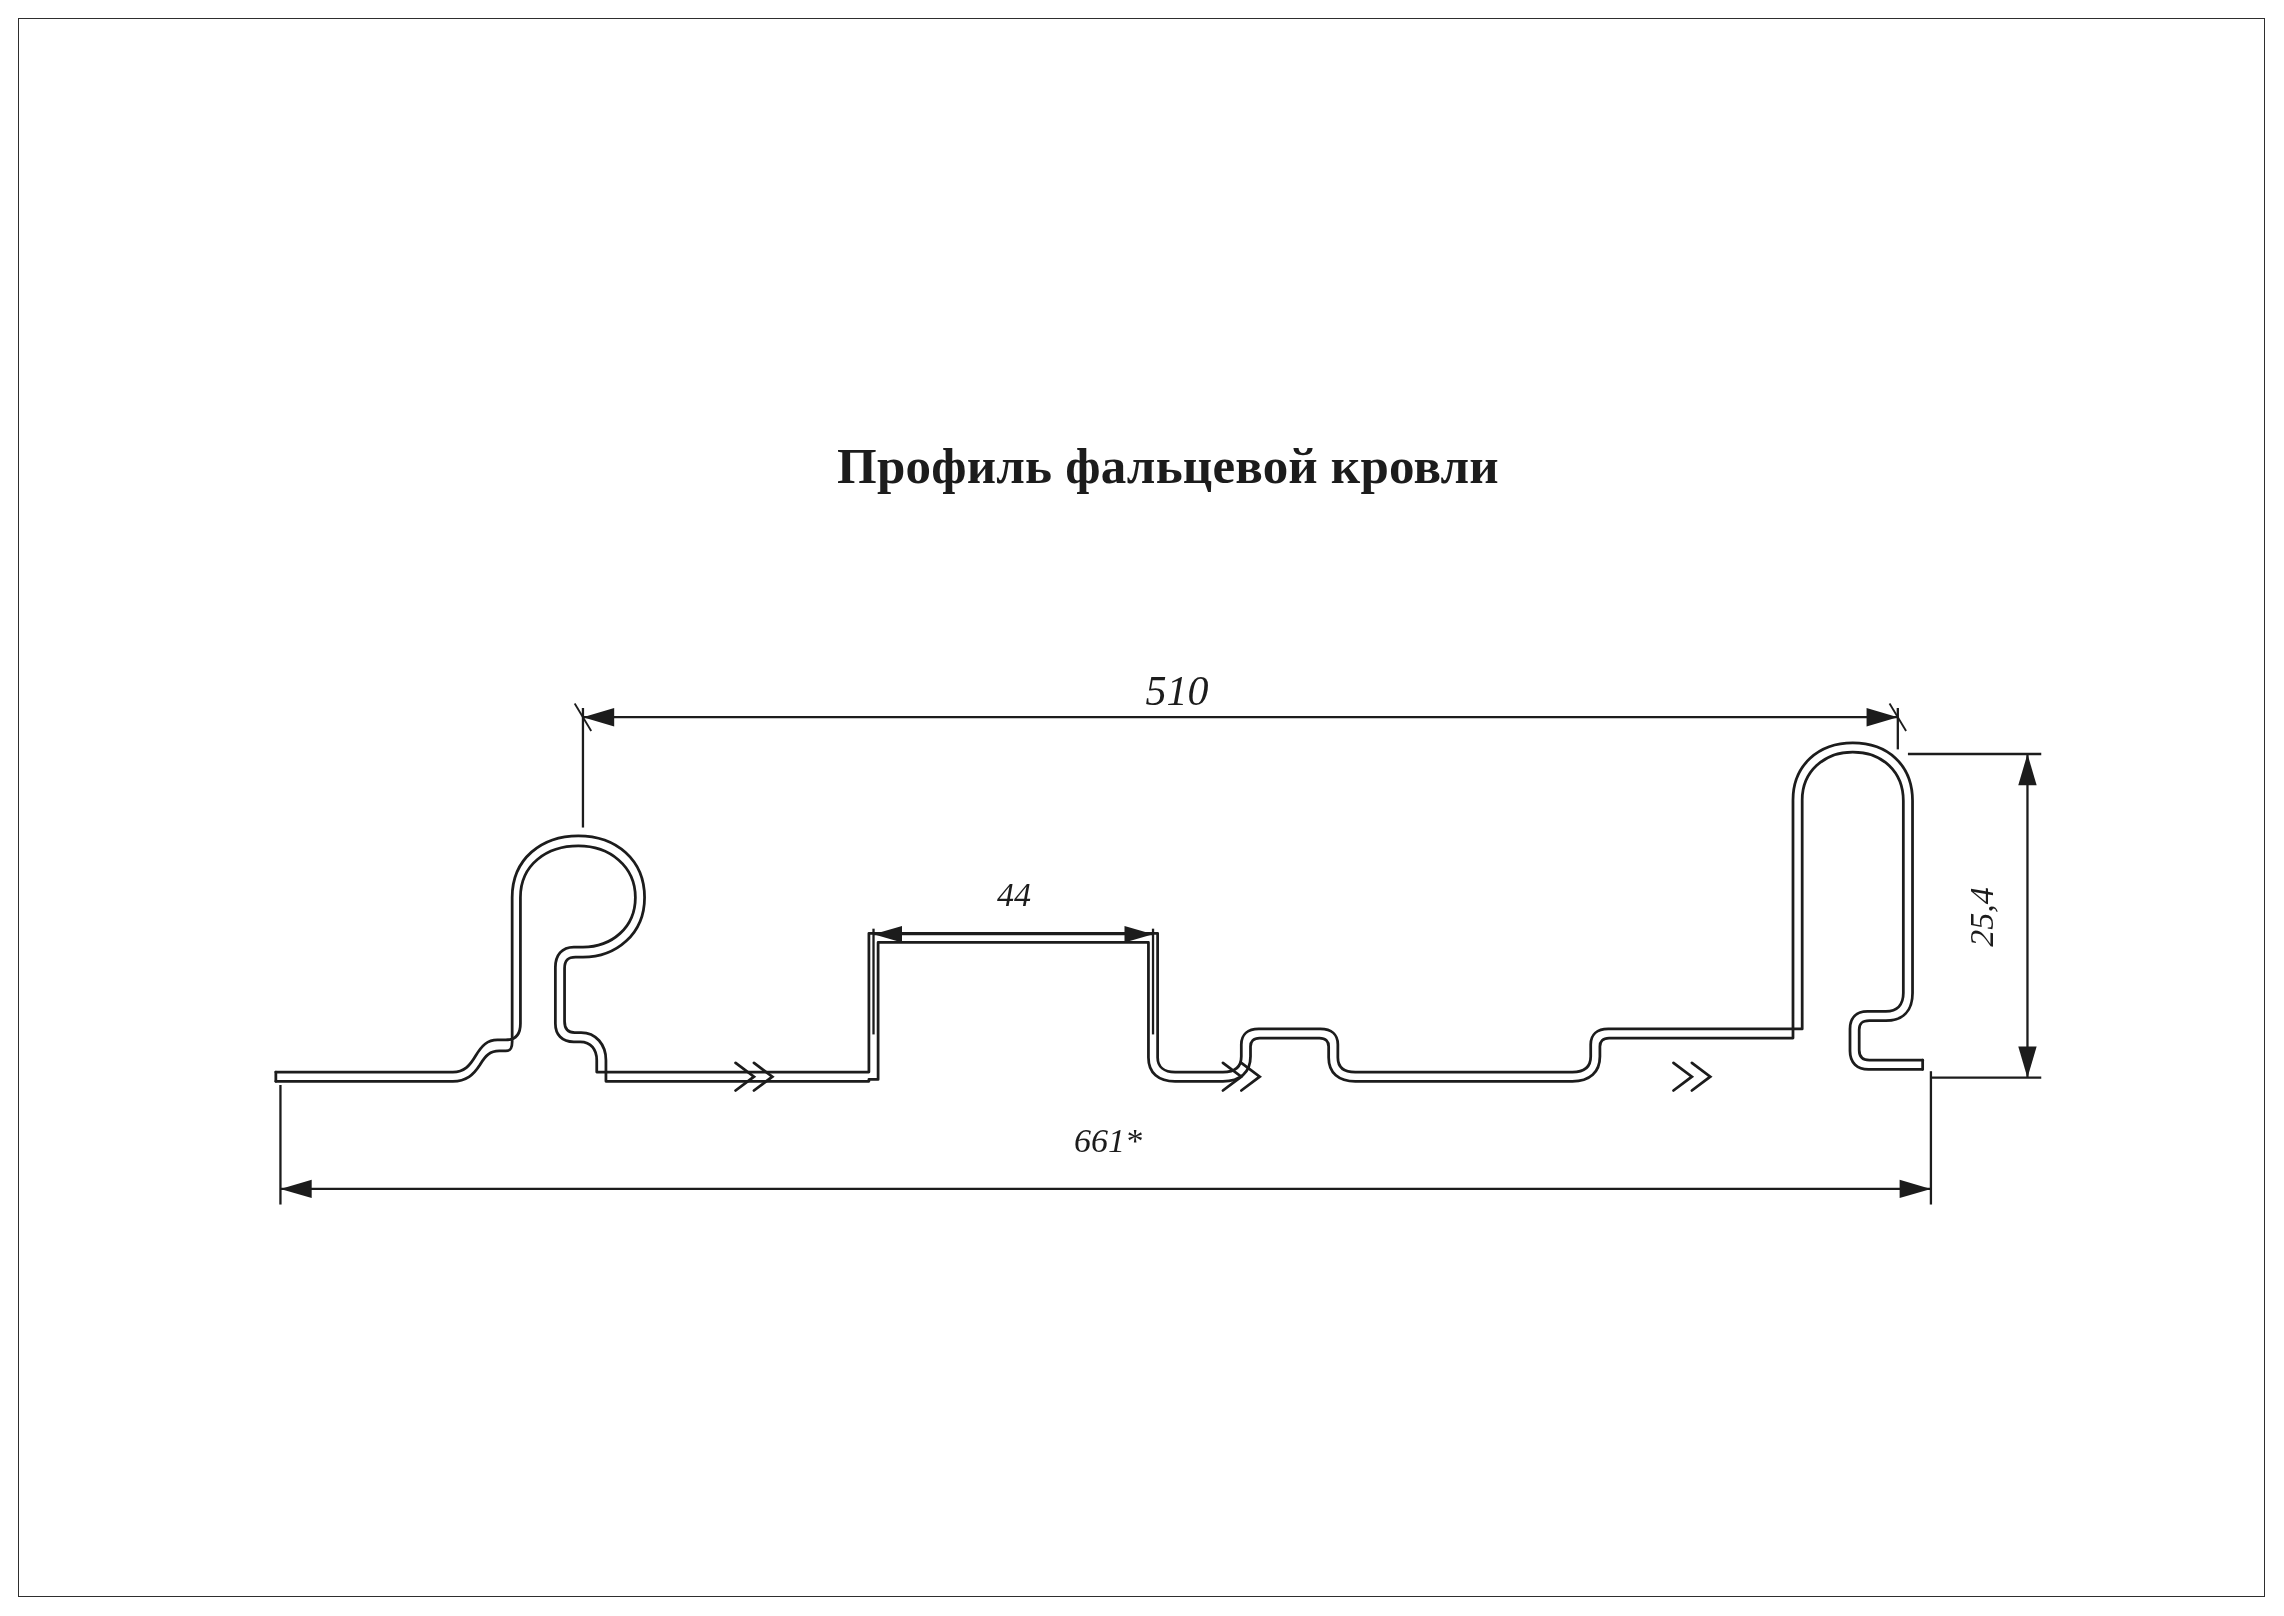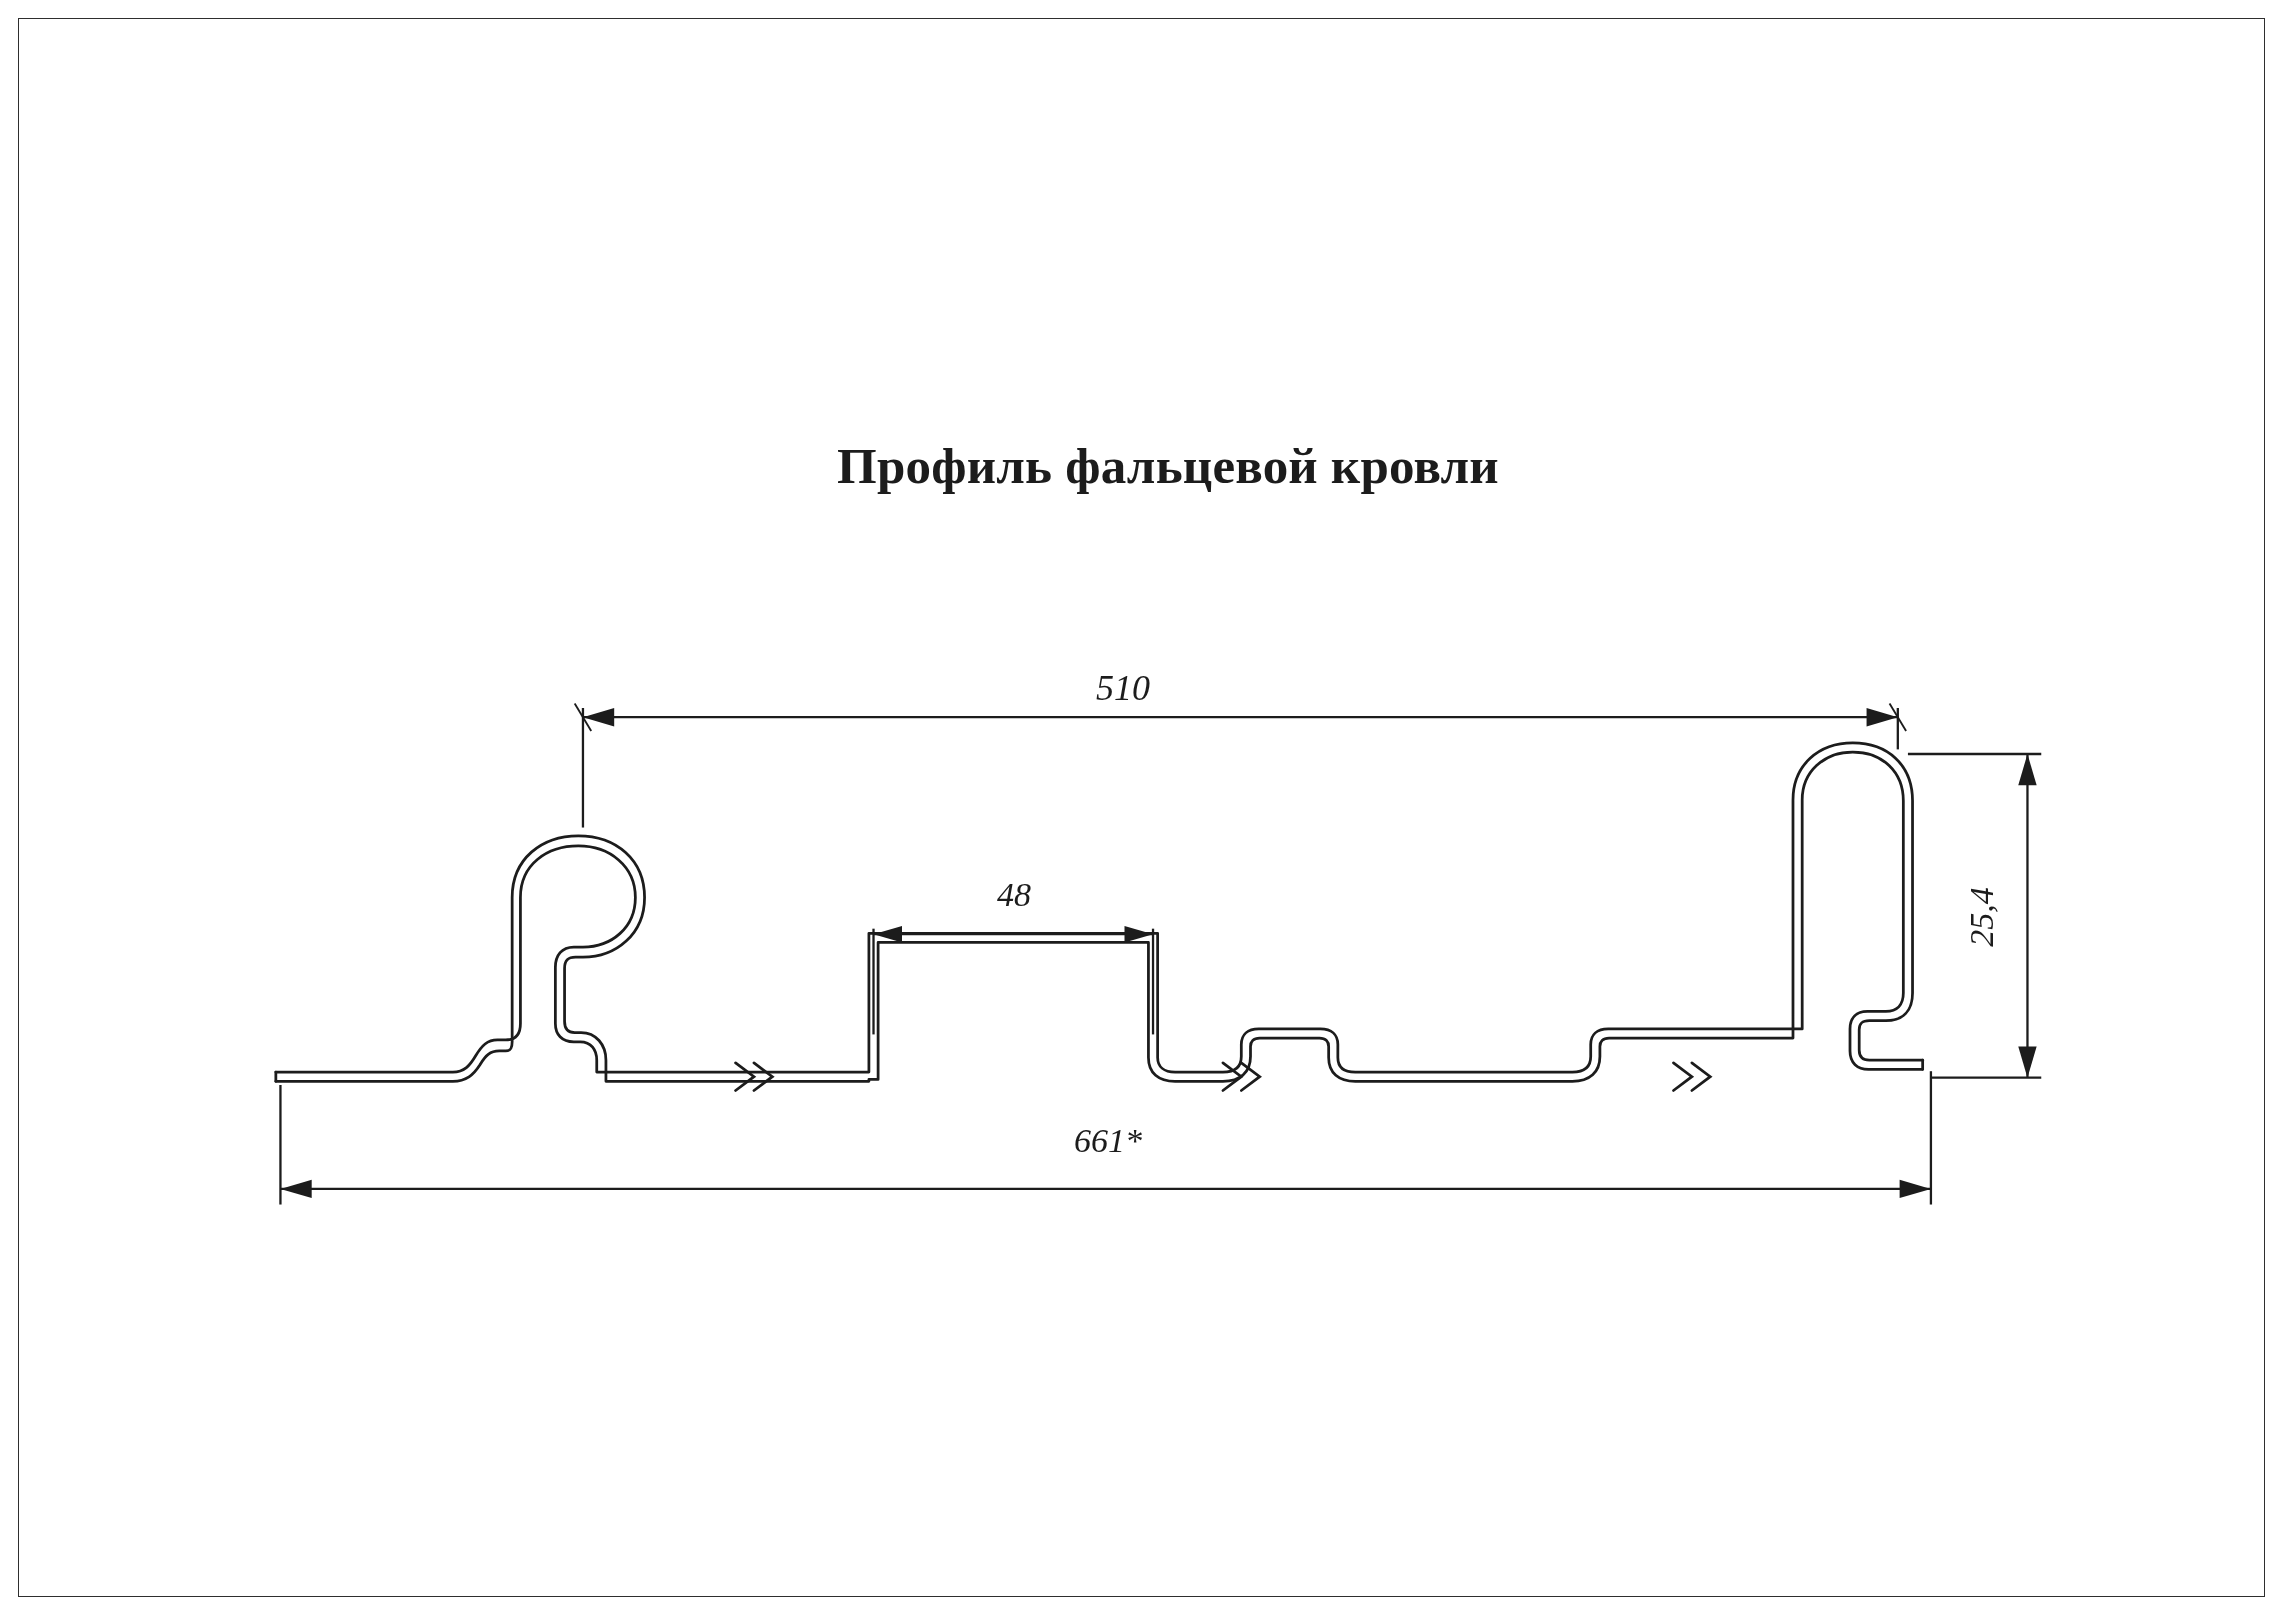--- a/index.html
+++ b/index.html
@@ -47,24 +47,24 @@
     height: 1616px;
   }
   .dim-label {
     position: absolute;
     font-family: "Liberation Serif", serif;
     font-style: italic;
     color: #1c1c1c;
     white-space: nowrap;
   }
   #label-510 {
-    left: 1123px;
+    left: 1177px;
     top: 667px;
     transform: translateX(-50%);
-    font-size: 36px;
+    font-size: 42px;
   }
   #label-26 {
     left: 1014px;
     top: 876px;
     transform: translateX(-50%);
     font-size: 34px;
   }
   #label-542 {
     left: 1108px;
     top: 1122px;
@@ -230,18 +230,18 @@
       <line x1="4150" y1="1640" x2="4440" y2="1640"></line>
       <line x1="4200" y1="2344" x2="4440" y2="2344"></line>
       <line x1="4410" y1="1640" x2="4410" y2="2344"></line>
       <path d="M 4410,1640 L 4390,1708 L 4430,1708 Z" fill="#1c1c1c" stroke="none"></path>
       <path d="M 4410,2344 L 4390,2276 L 4430,2276 Z" fill="#1c1c1c" stroke="none"></path>
     </g>
 
   </svg>
 
   <div class="dim-label" id="label-510">510</div>
-  <div class="dim-label" id="label-26">48</div>
+  <div class="dim-label" id="label-26">44</div>
   <div class="dim-label" id="label-542">661*</div>
   <div class="dim-label" id="label-254">25,4</div>
 
 </div>
 
 
 </body></html>

